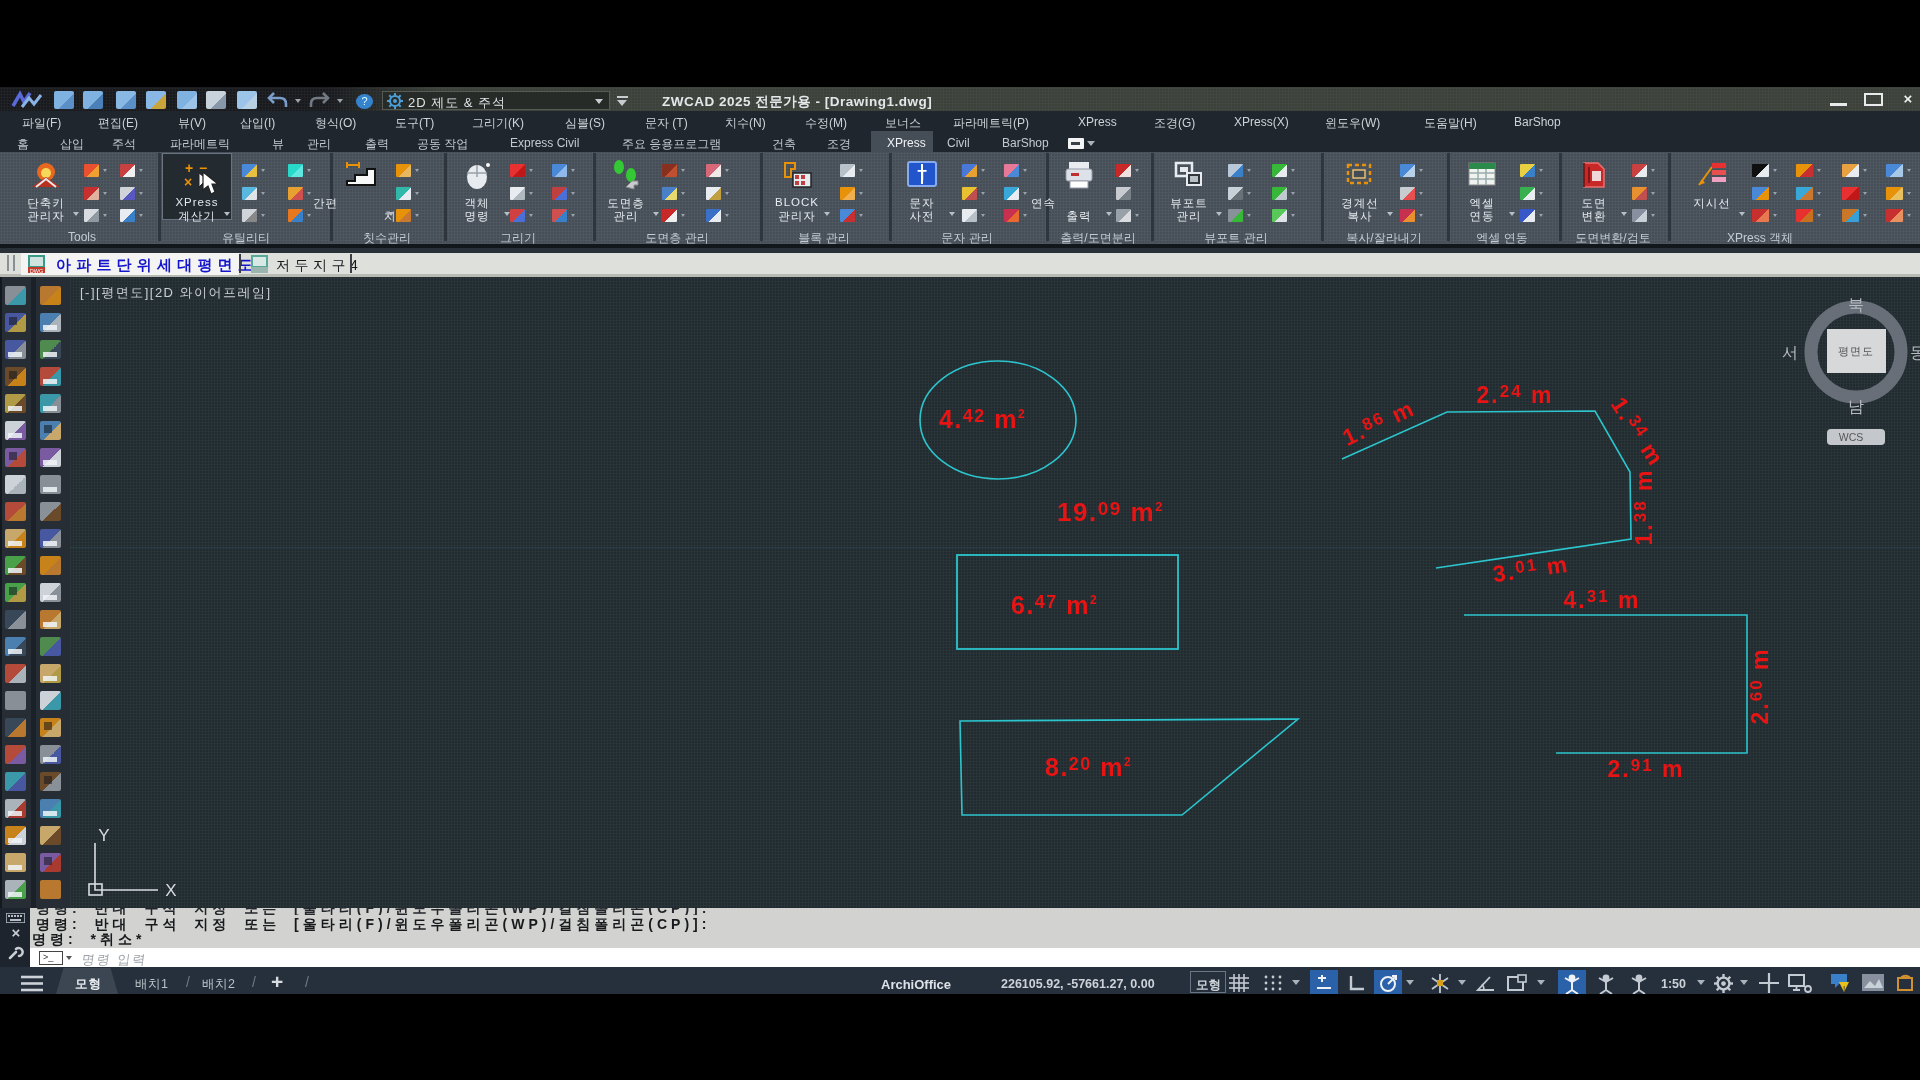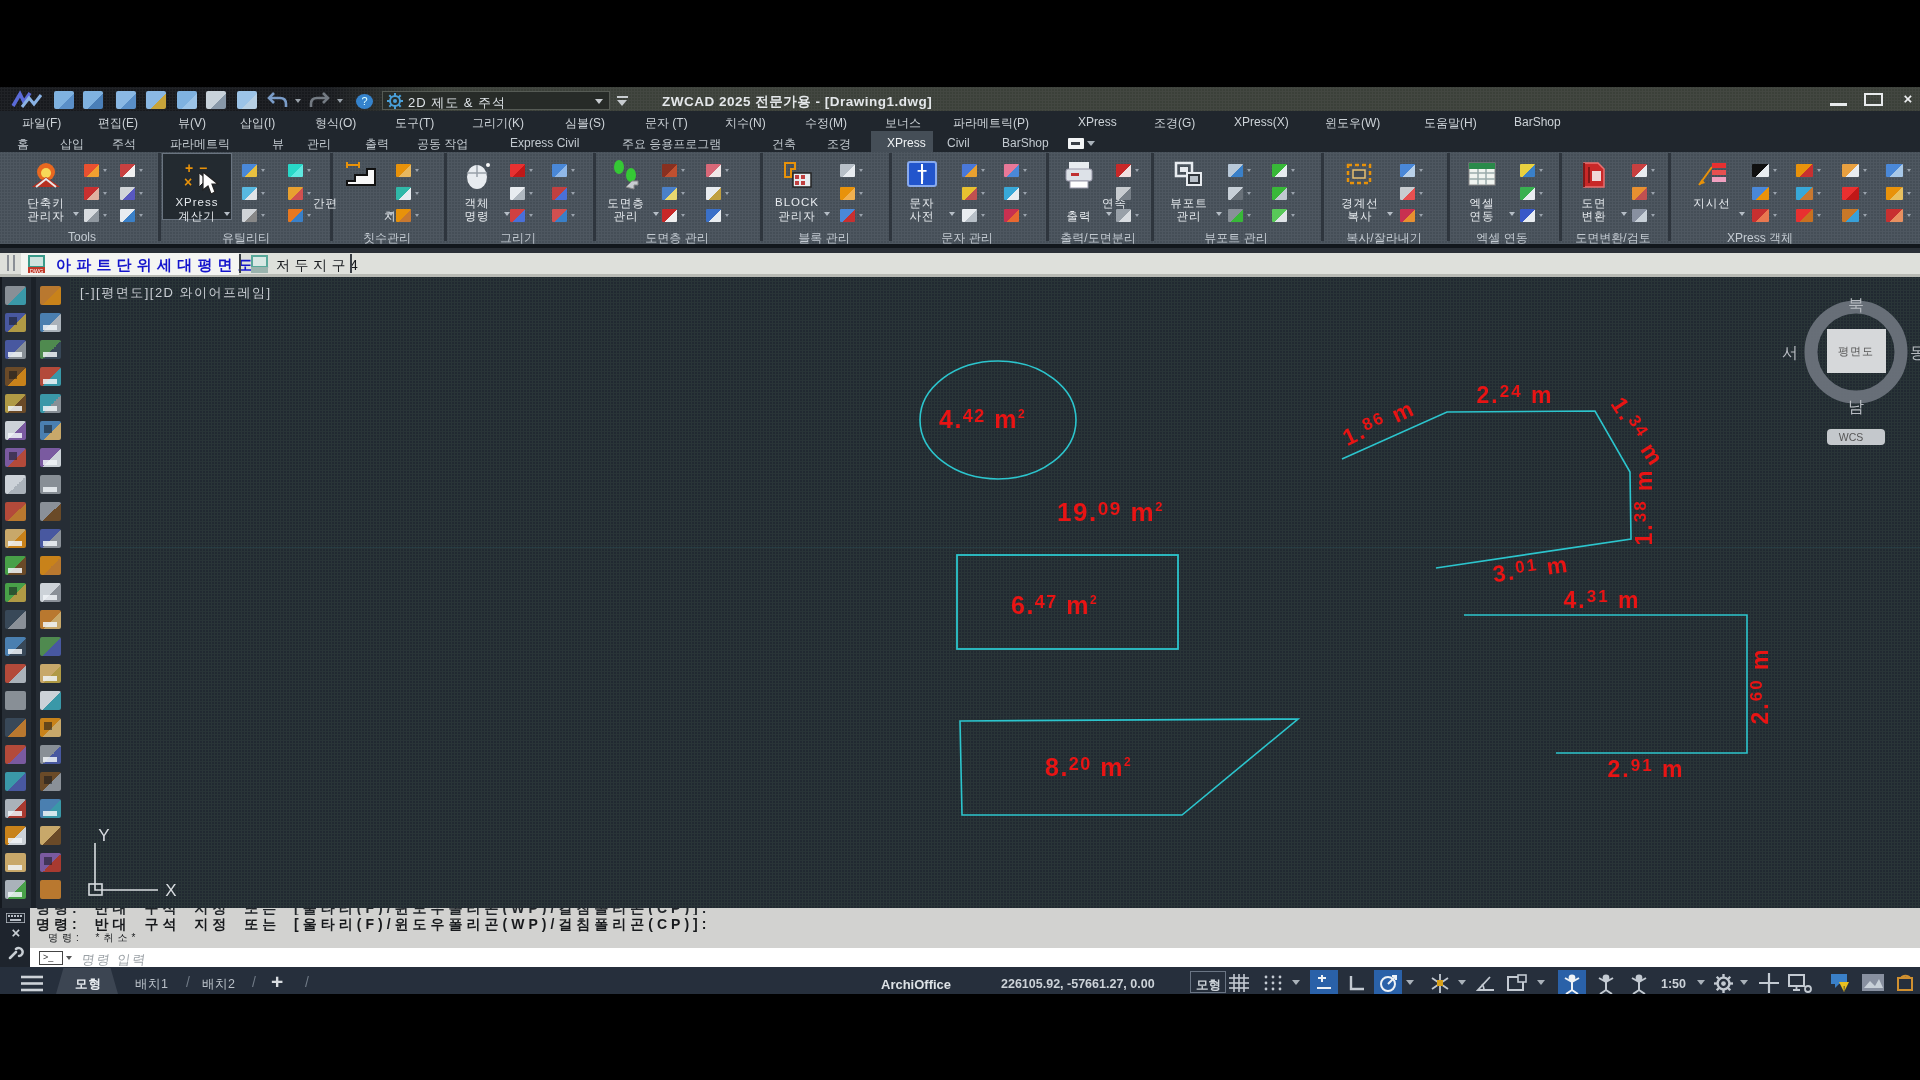--- a/index.html
+++ b/index.html
@@ -260,21 +260,21 @@
 <div class="abs" style="left:1004px;top:187px;width:15px;height:13px;background:linear-gradient(135deg,#38a8d8 0 55%,#e8ecf0 55% 100%);border-radius:1px"></div>
 <div class="abs" style="left:1023px;top:192px;width:0;height:0;border-left:2.8px solid transparent;border-right:2.8px solid transparent;border-top:3.8px solid #99a2ac"></div>
 <div class="abs" style="left:1004px;top:209px;width:15px;height:13px;background:linear-gradient(135deg,#c83050 0 55%,#e86830 55% 100%);border-radius:1px"></div>
 <div class="abs" style="left:1023px;top:214px;width:0;height:0;border-left:2.8px solid transparent;border-right:2.8px solid transparent;border-top:3.8px solid #99a2ac"></div>
 <div class="abs" style="left:1063px;top:159px;width:32px;height:32px"><svg width="32" height="32" viewBox="0 0 32 32">
         <rect x="6" y="3" width="20" height="8" fill="#e8ecf0"></rect>
         <rect x="3" y="10" width="26" height="12" rx="2" fill="#dde2e8" stroke="#99a"></rect>
         <rect x="8" y="14" width="8" height="3" fill="#c03030"></rect>
         <rect x="7" y="22" width="18" height="7" fill="#fff" stroke="#99a"></rect>
       </svg></div>
-<div class="abs" style="left:1031px;top:196px;width:96px;height:13px;color:#e6eaee;font-size:11.5px;text-align:right;letter-spacing:1px;white-space:nowrap">연속</div>
+<div class="abs" style="left:1031px;top:196px;width:96px;height:13px;color:#e6eaee;font-size:11.5px;text-align:left;letter-spacing:1px;white-space:nowrap">연속</div>
 <div class="abs" style="left:1031px;top:209px;width:96px;height:13px;color:#e6eaee;font-size:11.5px;text-align:center;letter-spacing:1px;white-space:nowrap">출력</div>
 <div class="abs" style="left:1106px;top:212px;width:0;height:0;border-left:3.5px solid transparent;border-right:3.5px solid transparent;border-top:4.5px solid #b6bec6"></div>
 <div class="abs" style="left:1116px;top:164px;width:15px;height:13px;background:linear-gradient(135deg,#c82828 0 55%,#f0e0e0 55% 100%);border-radius:1px"></div>
 <div class="abs" style="left:1135px;top:169px;width:0;height:0;border-left:2.8px solid transparent;border-right:2.8px solid transparent;border-top:3.8px solid #99a2ac"></div>
 <div class="abs" style="left:1116px;top:187px;width:15px;height:13px;background:linear-gradient(135deg,#c8ccd0 0 55%,#788088 55% 100%);border-radius:1px"></div>
 <div class="abs" style="left:1116px;top:209px;width:15px;height:13px;background:linear-gradient(135deg,#98a0a8 0 55%,#d8dce0 55% 100%);border-radius:1px"></div>
 <div class="abs" style="left:1135px;top:214px;width:0;height:0;border-left:2.8px solid transparent;border-right:2.8px solid transparent;border-top:3.8px solid #99a2ac"></div>
 <div class="abs" style="left:1173px;top:159px;width:32px;height:32px"><svg width="32" height="32" viewBox="0 0 32 32">
         <rect x="3" y="4" width="16" height="13" fill="none" stroke="#e8ecf0" stroke-width="2.5"></rect>
         <rect x="7" y="8" width="8" height="5" fill="#e8ecf0"></rect>
@@ -556,21 +556,21 @@
       </g>
     </svg>
 <div class="abs" style="left:8px;top:926px;width:16px;height:14px;color:#c8ced4;font-size:15px;font-weight:bold;line-height:14px;text-align:center">×</div>
 <svg class="abs" style="left:6px;top:944px" width="18" height="18" viewBox="0 0 18 18">
 <path d="M4 14 L10 8 M10 5 a4 4 0 1 1 3 7" stroke="#c8ced4" stroke-width="2.5" fill="none" stroke-linecap="round"></path>
     </svg>
 <div class="abs" style="left:36px;top:908px;width:1250px;height:7px;overflow:hidden">
       <div style="margin-top:-8px;color:#23272b;font-size:14px;font-weight:bold;letter-spacing:4px;word-spacing:6px;white-space:nowrap">명령: 반대 구석 지정 또는 [울타리(F)/윈도우폴리곤(WP)/걸침폴리곤(CP)]:</div>
     </div>
 <div class="abs" style="left:36px;top:916px;width:1250px;height:15px;color:#17191c;font-size:14px;font-weight:bold;letter-spacing:4px;word-spacing:6px;white-space:nowrap">명령: 반대 구석 지정 또는 [울타리(F)/윈도우폴리곤(WP)/걸침폴리곤(CP)]:</div>
-<div class="abs" style="left:48px;top:931px;width:400px;height:15px;color:#17191c;font-size:10px;font-weight:normal;letter-spacing:4px;word-spacing:6px;white-space:nowrap">명령: *취소*</div>
+<div class="abs" style="left:32px;top:931px;width:400px;height:15px;color:#17191c;font-size:14px;font-weight:bold;letter-spacing:4px;word-spacing:6px;white-space:nowrap">명령: *취소*</div>
 <div class="abs" style="left:39px;top:951px;width:24px;height:14px;border:1.5px solid #444;background:#fff"></div>
 <div class="abs" style="left:43px;top:954px;width:8px;height:7px;color:#333;font-size:9px;line-height:7px">&gt;_</div>
 <div class="abs" style="left:66px;top:956px;width:0;height:0;border-left:3.5px solid transparent;border-right:3.5px solid transparent;border-top:4.5px solid #555"></div>
 <div class="abs" style="left:82px;top:951px;width:120px;height:14px;color:#9aa0a5;font-size:13px;letter-spacing:2px;white-space:nowrap;transform:skewX(-8deg)">명령 입력</div>
 <div class="abs" style="left:0;top:967px;width:1920px;height:27px;background:#262f3c"></div>
 <svg class="abs" style="left:21px;top:975px" width="22" height="17" viewBox="0 0 22 17">
       <g stroke="#cdd2d8" stroke-width="2.6">
         <line x1="0" y1="2" x2="22" y2="2"></line>
         <line x1="0" y1="8.5" x2="22" y2="8.5"></line>
         <line x1="0" y1="15" x2="22" y2="15"></line>

